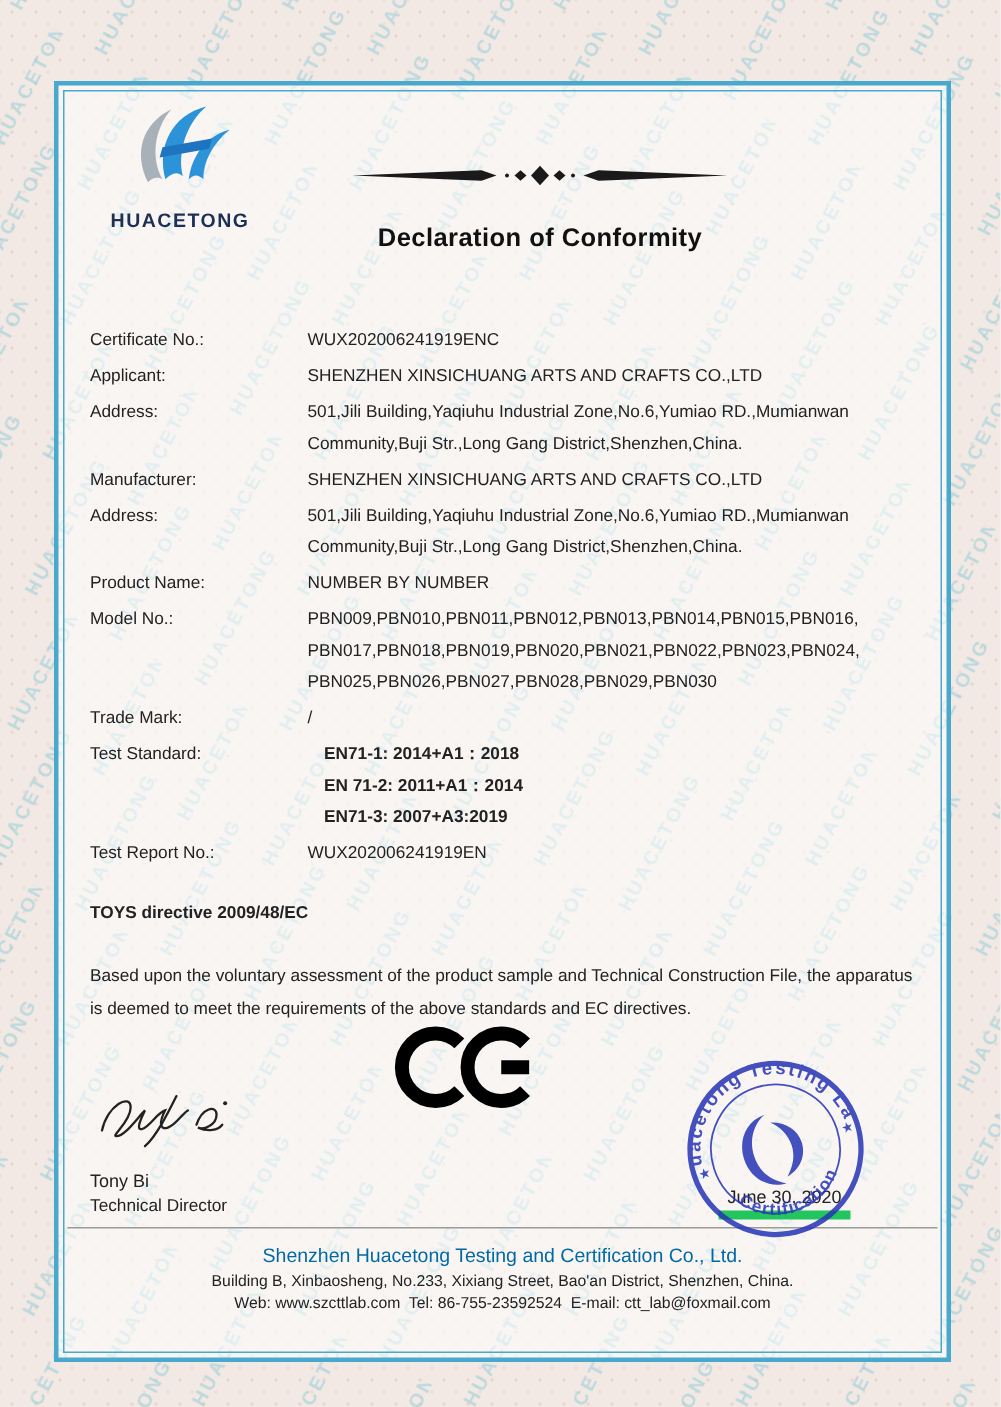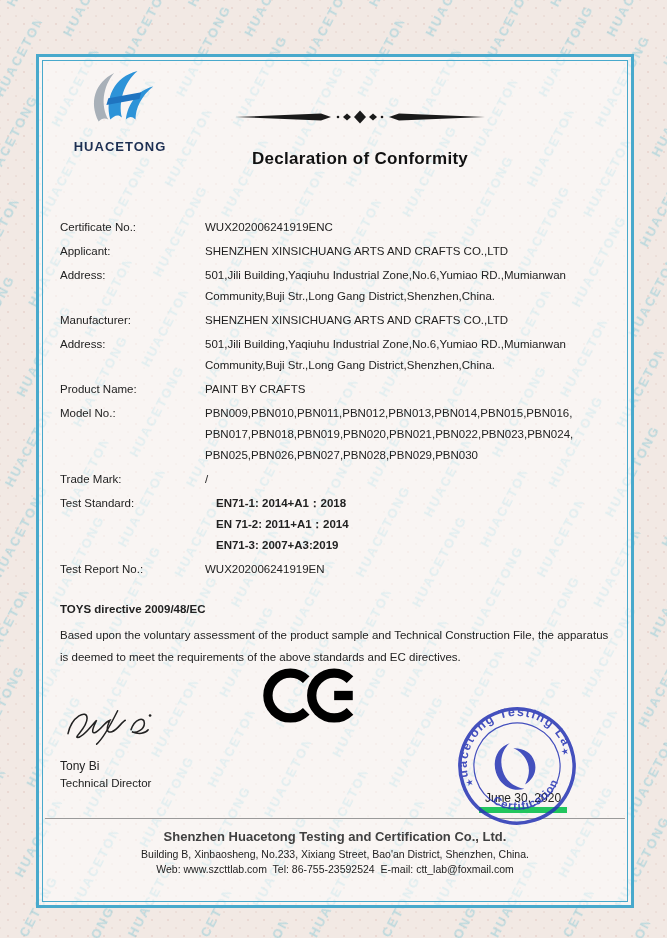--- a/index.html
+++ b/index.html
@@ -30,34 +30,34 @@
   .ornament { position:absolute; left:50px; right:0; top:48px; text-align:center; }
   .title { position:absolute; left:50px; right:0; top:88px; text-align:center;
            font-size:17px; font-weight:bold; color:#111; letter-spacing:0.3px; }
   
   .fields { position:absolute; left:17px; right:14px; top:156px; font-size:11.5px; }
   .row { display:flex; margin-bottom:3px; }
   .row .label { width:145px; flex:none; line-height:21px; }
   .row .value { flex:1; line-height:21px; }
   .bold { font-weight:bold;padding-left:11px; }
   .directive { margin-top:19px; font-weight:bold; font-size:11.5px; line-height:21px; }
-  .statement { margin-top:4px; font-size:11.5px; line-height:22px; }
+  .statement { margin-top:20px; font-size:11.5px; line-height:22px; }
   .ce-wrap { margin-top:0; text-align:center; transform:translateX(-22px); }
   
-  .sign-block { position:absolute; left:17px; top:644px; }
+  .sign-block { position:absolute; left:17px; top:664px; }
   .signer-name { font-size:12px; margin-top:8px; }
   .signer-title { font-size:11.5px; margin-top:4px; }
   .date { position:absolute; left:436px; top:730px; font-size:12px; z-index:1;
           border-bottom:6px solid #22c55e; padding:0 6px 2px; }
   .stamp { position:absolute; left:414px; top:645px; width:120px; height:120px;
            color:#2735b5; opacity:0.86; transform:rotate(-18deg); z-index:2; }
   
   .footer-rule { position:absolute; left:2px; right:2px; top:757px; border-top:1px solid #9a9a9a; }
   .footer { position:absolute; left:0; right:0; top:768px; text-align:center; }
-  .company { font-size:13px; font-weight:bold; color:#404040;text-align:center; }
+  .company { font-size:13px; font-weight:normal; color:#0369a1;text-align:center; }
   .addr { font-size:10.5px; margin-top:4px; }
   .contact { font-size:10.5px; margin-top:3px; white-space:pre; }
 </style>
 </head>
 <body>
 
 <svg class="watermark-layer" width="667" height="938">
   <defs>
     <pattern id="wm" width="170" height="64" patternUnits="userSpaceOnUse" patternTransform="rotate(-62)">
       <text x="0" y="16" font-size="13" font-weight="bold" letter-spacing="2" fill="#7cc6d4" opacity="0.45">HUACETONG</text>
@@ -131,21 +131,21 @@
         <div class="label">Address:</div>
         <div class="value">
           <div>501,Jili Building,Yaqiuhu Industrial Zone,No.6,Yumiao RD.,Mumianwan</div>
           <div>Community,Buji Str.,Long Gang District,Shenzhen,China.</div>
         </div>
       </div>
 
       <div class="row">
         <div class="label">Product Name:</div>
         <div class="value">
-          <div>PAINT BY CRAFTS</div>
+          <div>NUMBER BY NUMBER</div>
         </div>
       </div>
 
       <div class="row">
         <div class="label">Model No.:</div>
         <div class="value">
           <div>PBN009,PBN010,PBN011,PBN012,PBN013,PBN014,PBN015,PBN016,</div>
           <div>PBN017,PBN018,PBN019,PBN020,PBN021,PBN022,PBN023,PBN024,</div>
           <div>PBN025,PBN026,PBN027,PBN028,PBN029,PBN030</div>
         </div>

